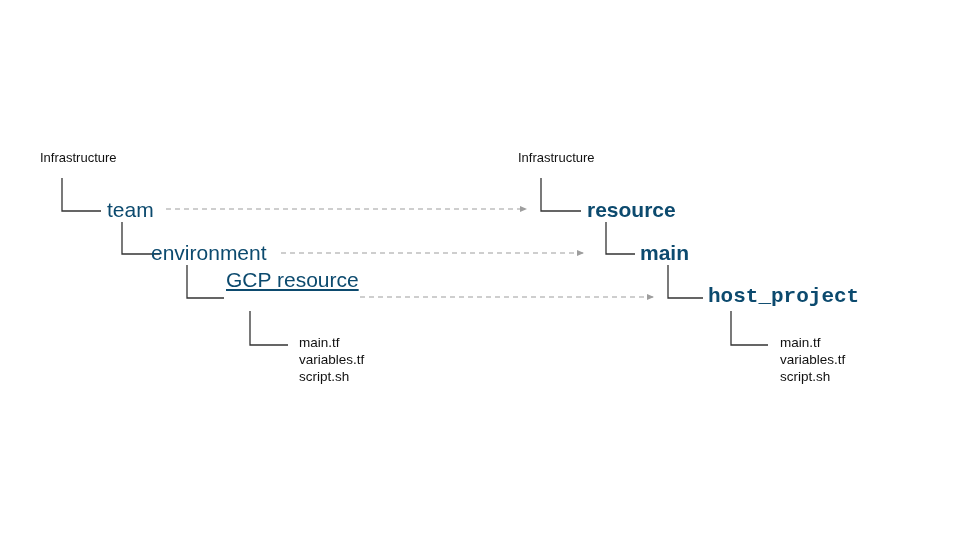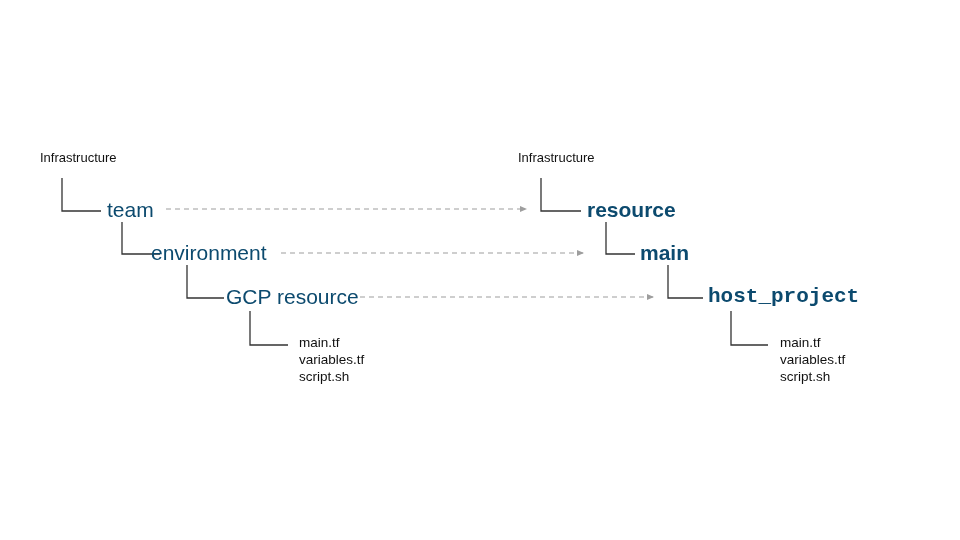--- a/index.html
+++ b/index.html
@@ -91,21 +91,21 @@
       <line x1="360" y1="297" x2="653" y2="297" stroke="#9e9e9e" stroke-width="1.1" stroke-dasharray="5,4" marker-end="url(#arrowhead)"></line>
     </g>
   </svg>
 
   <div class="root-label" style="left:40px; top:148px;">Infrastructure</div>
 
   <div class="node-label" style="left:107px; top:200px;">team</div>
 
   <div class="node-label" style="left:151px; top:243px;">environment</div>
 
-  <div class="node-label" style="left:226px; top:287px;">GCP resource</div>
+  <div class="node-label" style="left:226px; top:270px;text-decoration:underline;">GCP resource</div>
 
   <div class="file-list" style="left:291px; top:334px;">
     <div>main.tf</div>
     <div>variables.tf</div>
     <div>script.sh</div>
   </div>
 
   <div class="root-label" style="left:518px; top:148px;">Infrastructure</div>
 
   <div class="node-label bold" style="left:587px; top:200px;">resource</div>

